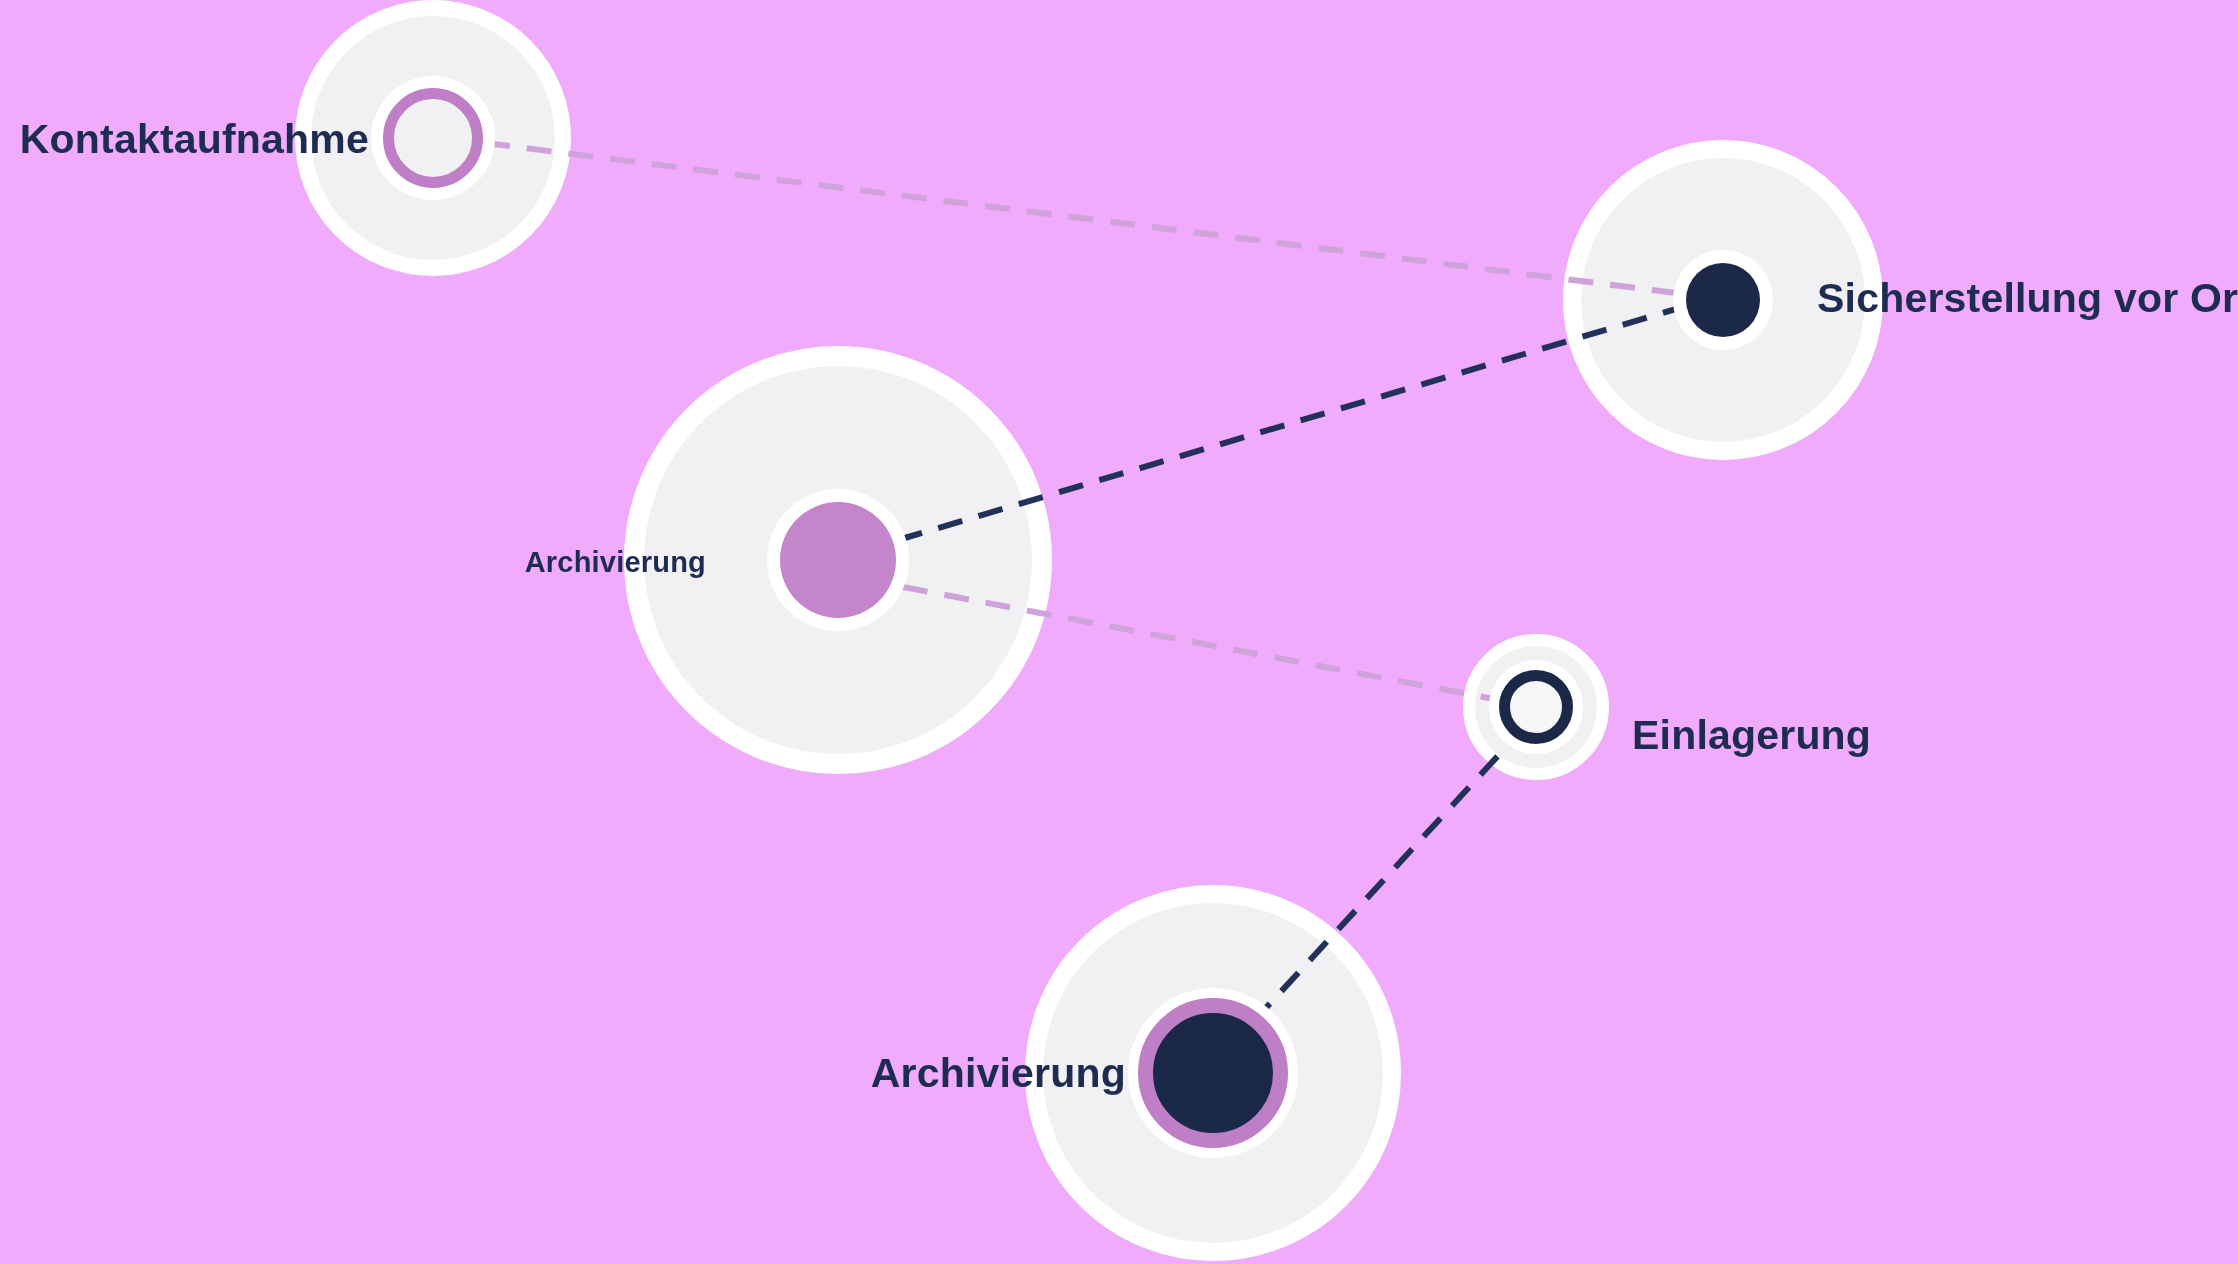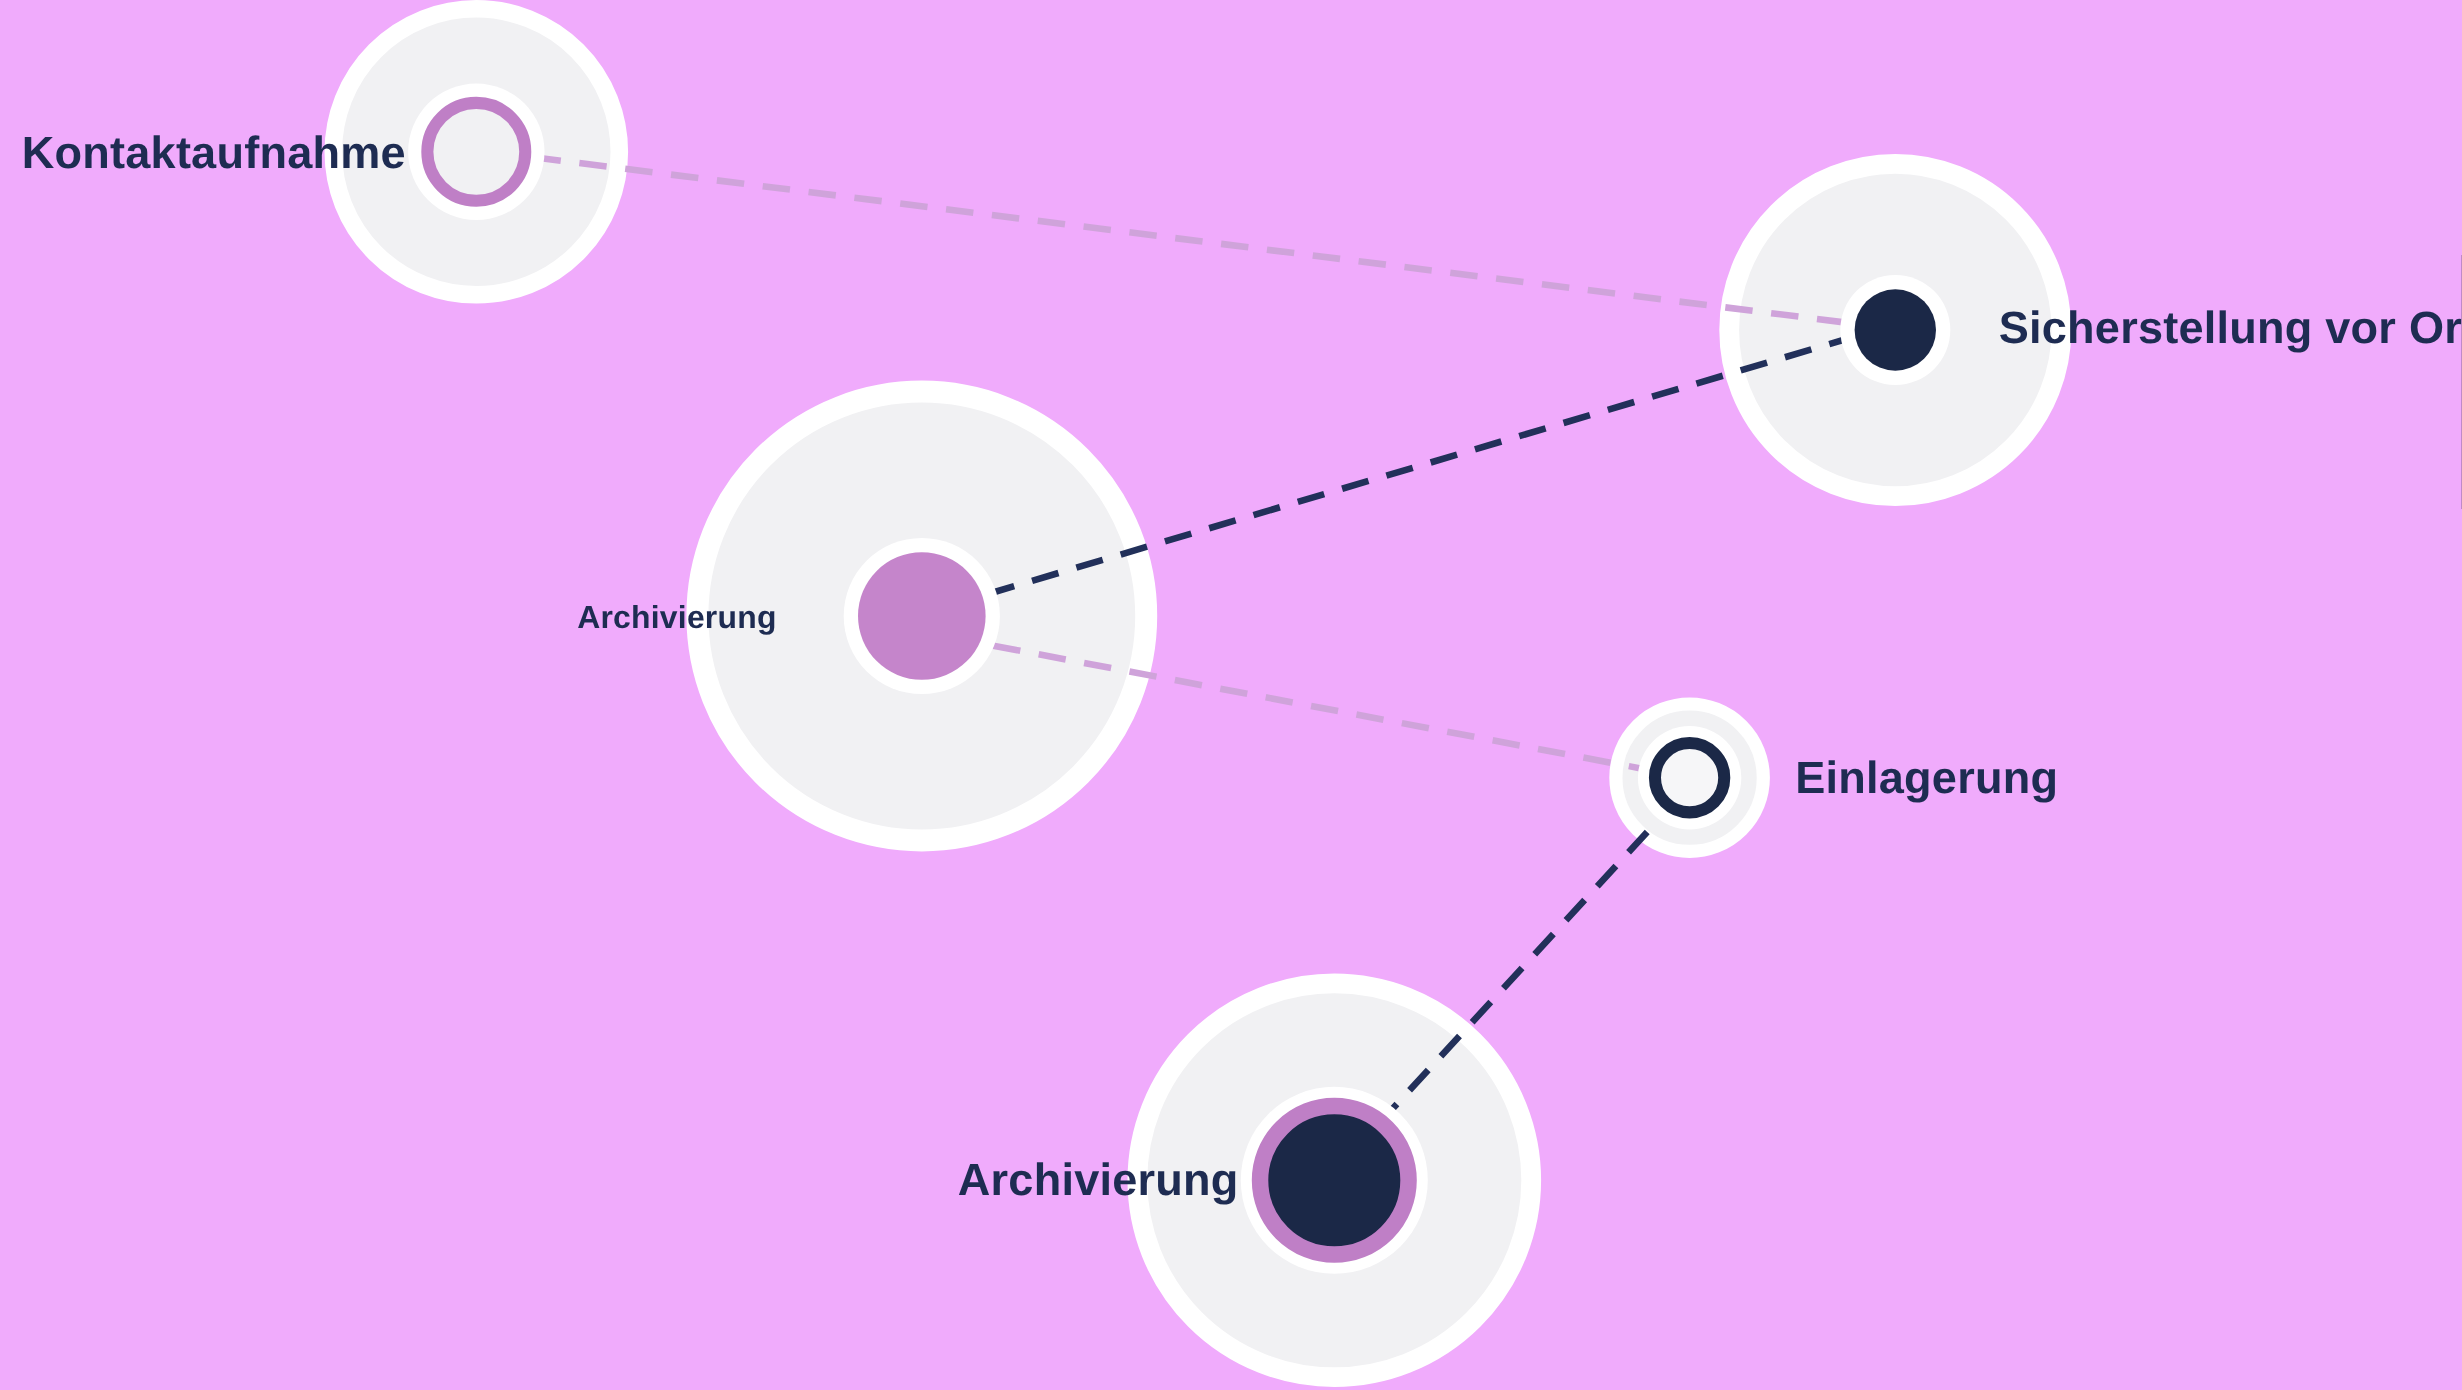--- a/index.html
+++ b/index.html
@@ -58,15 +58,15 @@
       <line x1="1253" y1="1022" x2="1507" y2="746" stroke="#22305a" stroke-width="6" stroke-dasharray="25 17"></line>
     </svg>
     <div class="node-inner" style="left: 383px; top: 88px; width: 100px; height: 100px; border: 11px solid rgb(191, 127, 198); background: rgb(241, 241, 243); box-shadow: rgb(255, 255, 255) 0px 0px 0px 12px;"></div>
     <div class="node-inner" style="left: 1686px; top: 263px; width: 74px; height: 74px; background: rgb(27, 40, 71); box-shadow: rgb(255, 255, 255) 0px 0px 0px 13px;"></div>
     <div class="node-inner" style="left: 780px; top: 502px; width: 116px; height: 116px; background: rgb(197, 133, 203); box-shadow: rgb(255, 255, 255) 0px 0px 0px 13px;"></div>
     <div class="node-inner" style="left: 1499px; top: 670px; width: 74px; height: 74px; border: 11px solid rgb(27, 40, 71); background: rgb(246, 246, 248); box-shadow: rgb(255, 255, 255) 0px 0px 0px 10px;"></div>
     <div class="node-inner" style="left: 1138px; top: 998px; width: 150px; height: 150px; border: 15px solid rgb(191, 127, 198); background: rgb(27, 40, 71); box-shadow: rgb(255, 255, 255) 0px 0px 0px 10px;"></div>
     <div class="node-label" style="color: rgb(30, 44, 82); font-size: 41px; top: 140px; right: 1901px; text-align: right;">Kontaktaufnahme</div>
     <div class="node-label" style="color: rgb(30, 44, 82); font-size: 41px; top: 299px; left: 1817px; text-align: left;">Sicherstellung vor Ort</div>
     <div class="node-label" style="color: rgb(30, 44, 82); font-size: 29px; top: 563px; right: 1564px; text-align: center;">Archivierung</div>
-    <div class="node-label" style="color: rgb(30, 44, 82); font-size: 41px; top: 708px; left: 1632px; text-align: right;">Einlagerung</div>
+    <div class="node-label" style="color: rgb(30, 44, 82); font-size: 41px; top: 736px; left: 1632px; text-align: right;">Einlagerung</div>
     <div class="node-label" style="color: rgb(30, 44, 82); font-size: 41px; top: 1074px; right: 1144px; text-align: right;">Archivierung</div>
   </div>
 
 </body></html>

